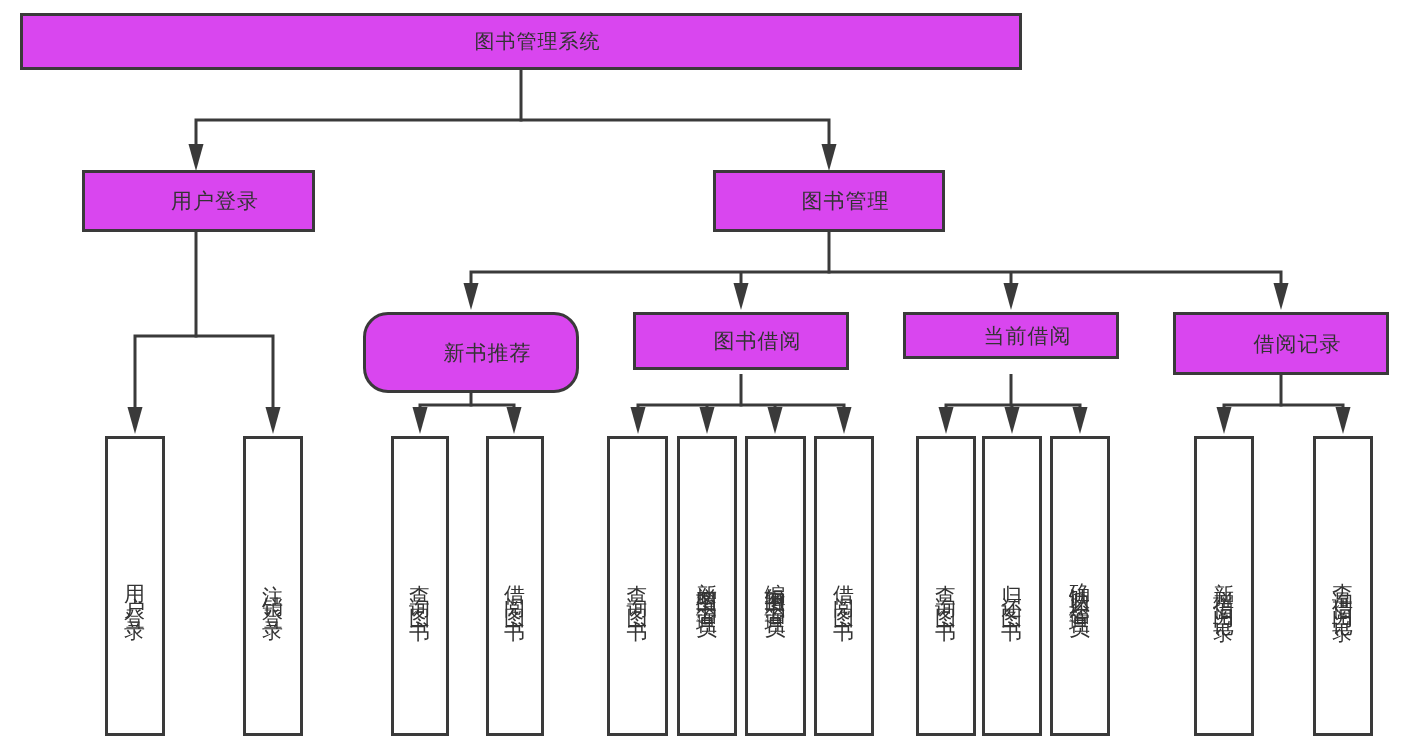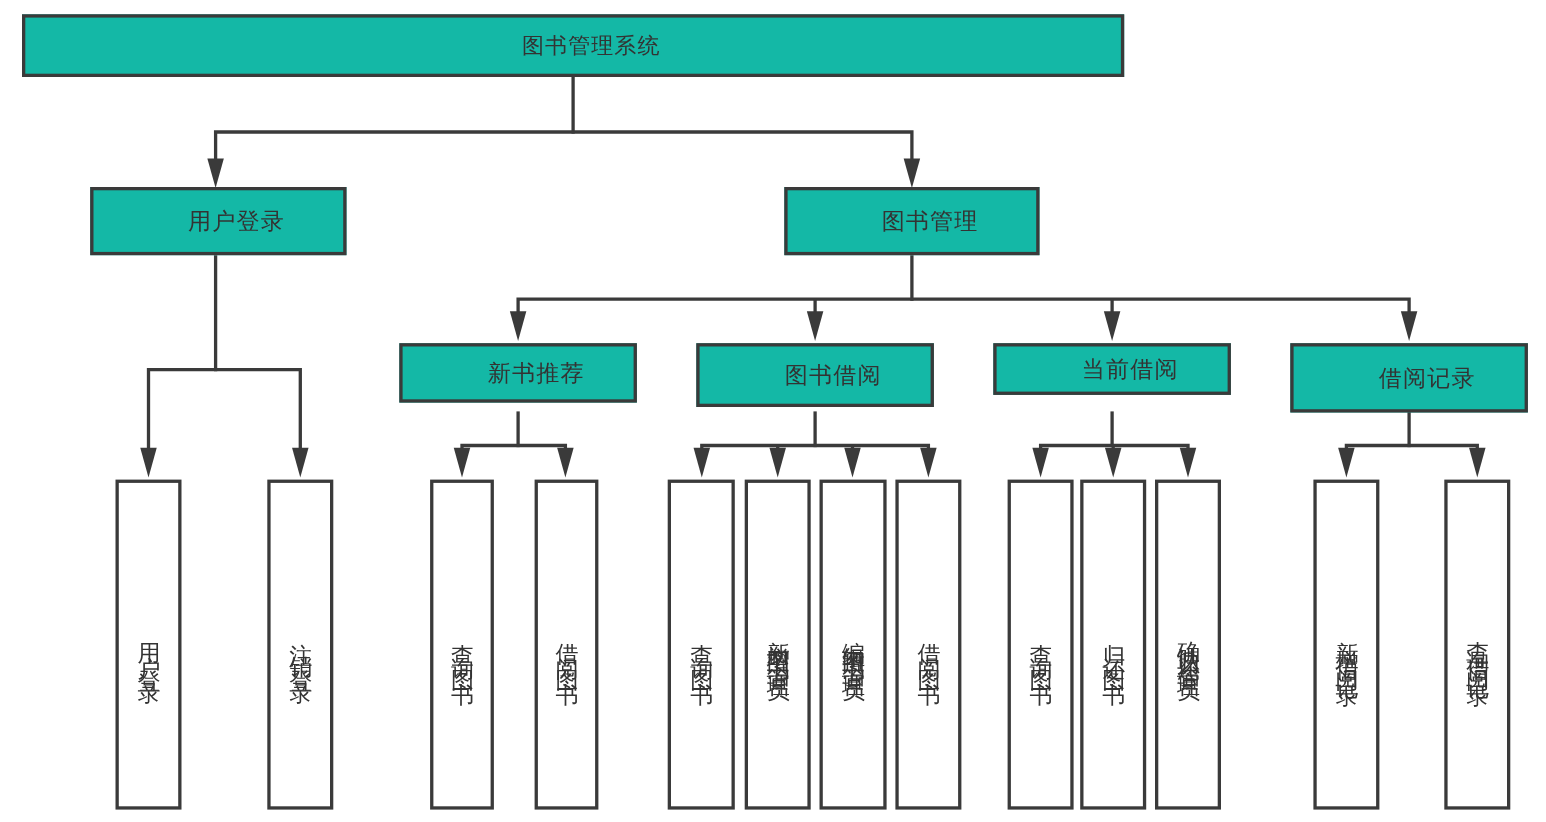--- a/index.html
+++ b/index.html
@@ -20,21 +20,21 @@
   #connectors {
     position: absolute;
     left: 0;
     top: 0;
     z-index: 1;
   }
   .node {
     position: absolute;
     box-sizing: border-box;
     border: 3px solid #3a3a3a;
-    background: #14b8a6;
+    background: #d946ef;
     display: flex;
     align-items: center;
     justify-content: center;
     color: #333333;
     font-size: 21px;
     z-index: 2;
     letter-spacing: 1px;
     padding-left: 33px;
   }
   .node.root { font-size: 20px; }
@@ -122,21 +122,21 @@
     <path d="M1224 412 V405 H1343 V412"></path>
     <polygon fill="#3a3a3a" stroke="none" points="1216.5,407 1231.5,407 1224,434"></polygon>
     <polygon fill="#3a3a3a" stroke="none" points="1335.5,407 1350.5,407 1343,434"></polygon>
   </svg>
 
   <div class="node root" style="left:20px; top:13px; width:1002px; height:57px;">图书管理系统</div>
 
   <div class="node" style="left:82px; top:170px; width:233px; height:62px;">用户登录</div>
   <div class="node" style="left:713px; top:170px; width:232px; height:62px;font-family:Liberation Serif, serif;">图书管理</div>
 
-  <div class="node" style="left:363px; top:312px; width:216px; height:54px;">新书推荐</div>
+  <div class="node" style="left:363px; top:312px; width:216px; height:81px;border-radius:25px;">新书推荐</div>
   <div class="node" style="left:633px; top:312px; width:216px; height:58px;">图书借阅</div>
   <div class="node" style="left:903px; top:312px; width:216px; height:47px;text-align:right;">当前借阅</div>
   <div class="node" style="left:1173px; top:312px; width:216px; height:63px;">借阅记录</div>
 
   <div class="leaf" style="left:105px; top:436px; width:60px; height:300px;">
     <span class="leaf-label s4">用户登录</span>
   </div>
   <div class="leaf" style="left:243px; top:436px; width:60px; height:300px;">
     <span class="leaf-label s4">注销登录</span>
   </div>

